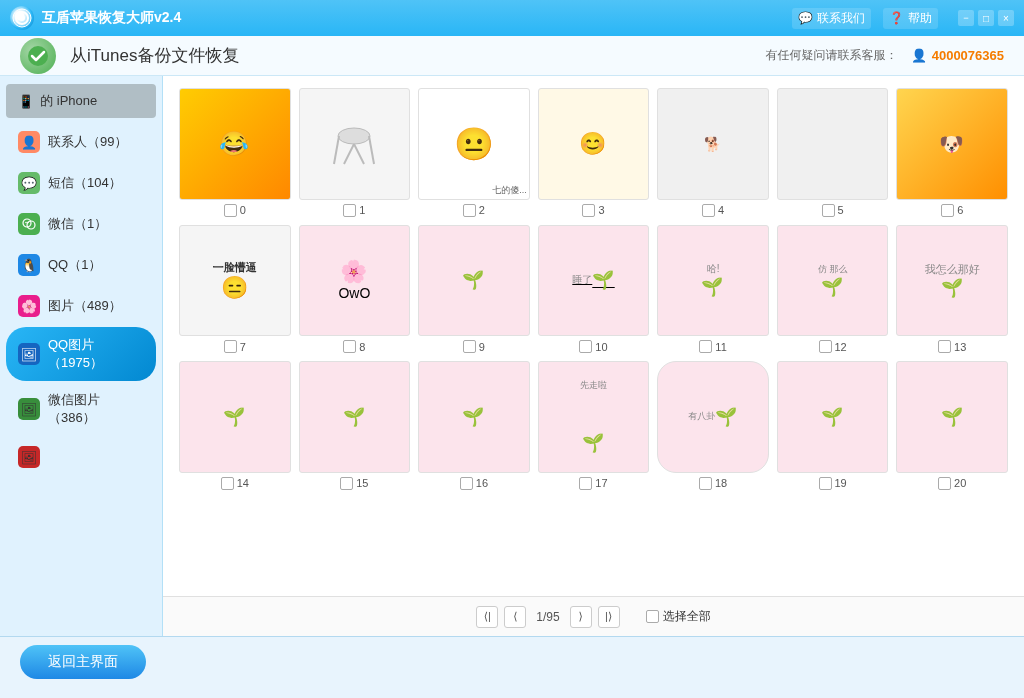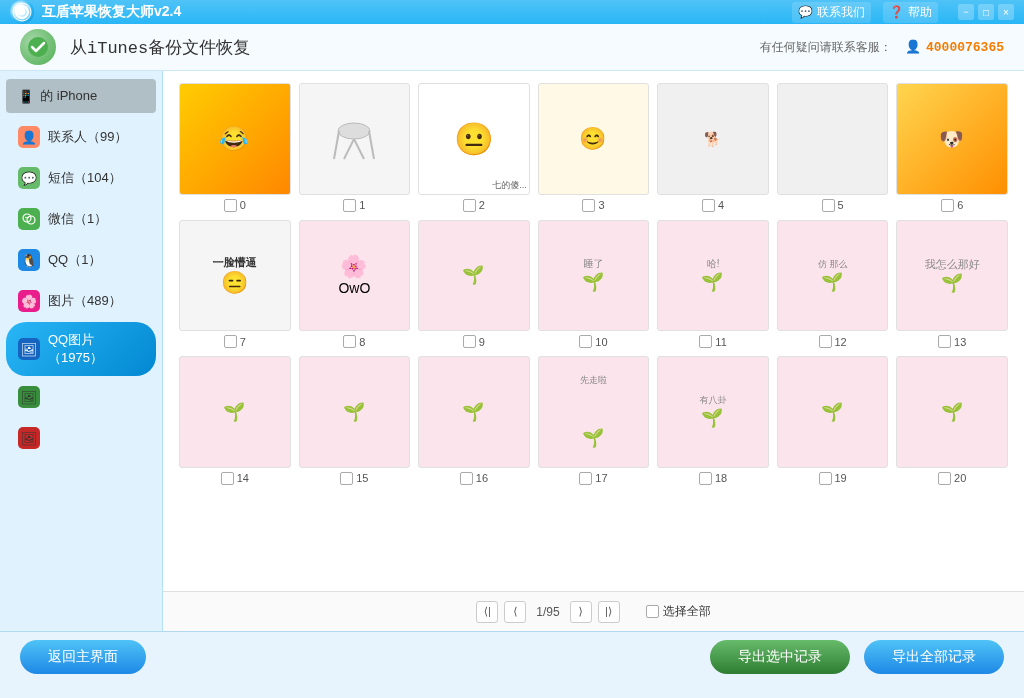--- a/index.html
+++ b/index.html
@@ -7,21 +7,21 @@
       font-family: "Microsoft YaHei", "PingFang SC", sans-serif;
       background: #e8f4fd;
       width: 1024px;
       height: 698px;
       overflow: hidden;
       font-size: 13px;
     }
     
     #titlebar {
       background: linear-gradient(180deg, #4fc3f7 0%, #29b6f6 100%);
-      height: 24px;
+      height: 36px;
       display: flex;
       align-items: center;
       padding: 0 10px;
       user-select: none;
     }
     #titlebar .logo {
       width: 24px; height: 24px;
       background: radial-gradient(circle at 40% 40%, #fff 20%, #29b6f6 60%, #0277bd 100%);
       border-radius: 50%;
       margin-right: 8px;
@@ -52,27 +52,26 @@
     #titlebar .win-btn {
       width: 16px; height: 16px;
       background: rgba(255,255,255,0.25);
       border-radius: 2px;
       display: flex; align-items: center; justify-content: center;
       color: white; font-size: 10px; cursor: pointer;
     }
     
     #breadcrumb-bar {
       background: #f5fbff;
-      height: 47px;
+      height: 40px;
       display: flex;
       align-items: center;
       padding: 0 20px;
       border-bottom: 1px solid #cce8f7;
       gap: 14px;
-      font-family: Liberation Mono, monospace;
     }
     #breadcrumb-bar .bc-icon {
       width: 36px; height: 36px;
       background: radial-gradient(circle at 35% 35%, #a5d6a7, #4caf50);
       border-radius: 50%;
       display: flex; align-items: center; justify-content: center;
       font-size: 18px;
     }
     #breadcrumb-bar .bc-title {
       font-size: 17px;
@@ -354,20 +353,21 @@
     <div class="sidebar-item">
       <div class="sidebar-icon" style="background:#e91e8c;">🌸</div>
       <span>图片（489）</span>
     </div>
     <div class="sidebar-item active">
       <div class="sidebar-icon" style="background:#1565c0;">🖼</div>
       <span>QQ图片（1975）</span>
     </div>
     <div class="sidebar-item">
       <div class="sidebar-icon" style="background:#388e3c;">🖼</div>
+      <span>微信图片（386）</span>
     </div>
     <div class="sidebar-item">
       <div class="sidebar-icon" style="background:#c62828;">🖼</div>
     </div>
   </div>
 
   <div id="content">
     <div id="image-grid">
 
       <div class="img-item">
@@ -452,21 +452,21 @@
         </div>
       </div>
       <div class="img-item">
         <div class="img-thumb sticker-9" style="background:#fce4ec;">🌱</div>
         <div class="img-label">
           <div class="img-checkbox"></div>
           <span>9</span>
         </div>
       </div>
       <div class="img-item">
-        <div class="img-thumb" style="background:#fce4ec;font-size:18px;flex-direction:column;">
+        <div class="img-thumb" style="background:#fce4ec;font-size:18px;flex-direction:row;text-decoration:underline;">
           <span style="font-size:10px;color:#888;">睡了</span>
             <span>🌱</span>
         </div>
         <div class="img-label">
           <div class="img-checkbox"></div>
           <span>10</span>
         </div>
       </div>
       <div class="img-item">
         <div class="img-thumb" style="background:#fce4ec;font-size:18px;flex-direction:column;">
@@ -524,21 +524,21 @@
         <div class="img-thumb" style="background:#fce4ec;font-size:18px;flex-direction:column;gap:40px;">
           <span style="font-size:9px;color:#888;">先走啦</span>
             <span>🌱</span>
         </div>
         <div class="img-label">
           <div class="img-checkbox"></div>
           <span>17</span>
         </div>
       </div>
       <div class="img-item">
-        <div class="img-thumb" style="background:#fce4ec;font-size:18px;flex-direction:column;">
+        <div class="img-thumb" style="background:#fce4ec;font-size:18px;flex-direction:row;border-radius:19px;">
           <span style="font-size:9px;color:#888;">有八卦</span>
             <span>🌱</span>
         </div>
         <div class="img-label">
           <div class="img-checkbox"></div>
           <span>18</span>
         </div>
       </div>
       <div class="img-item">
         <div class="img-thumb" style="background:#fce4ec;font-size:18px;">🌱</div>
@@ -565,17 +565,13 @@
       <label class="select-all-label">
         <div class="img-checkbox"></div>
         <span>选择全部</span>
       </label>
     </div>
   </div>
 </div>
 
 <div id="bottom-bar">
   <button class="btn-back">返回主界面</button>
-  <div class="bottom-right-btns">
-    <button class="btn-export-sel">导出选中记录</button>
-    <button class="btn-export-all">导出全部记录</button>
-  </div>
 </div>
 
 </body></html>

